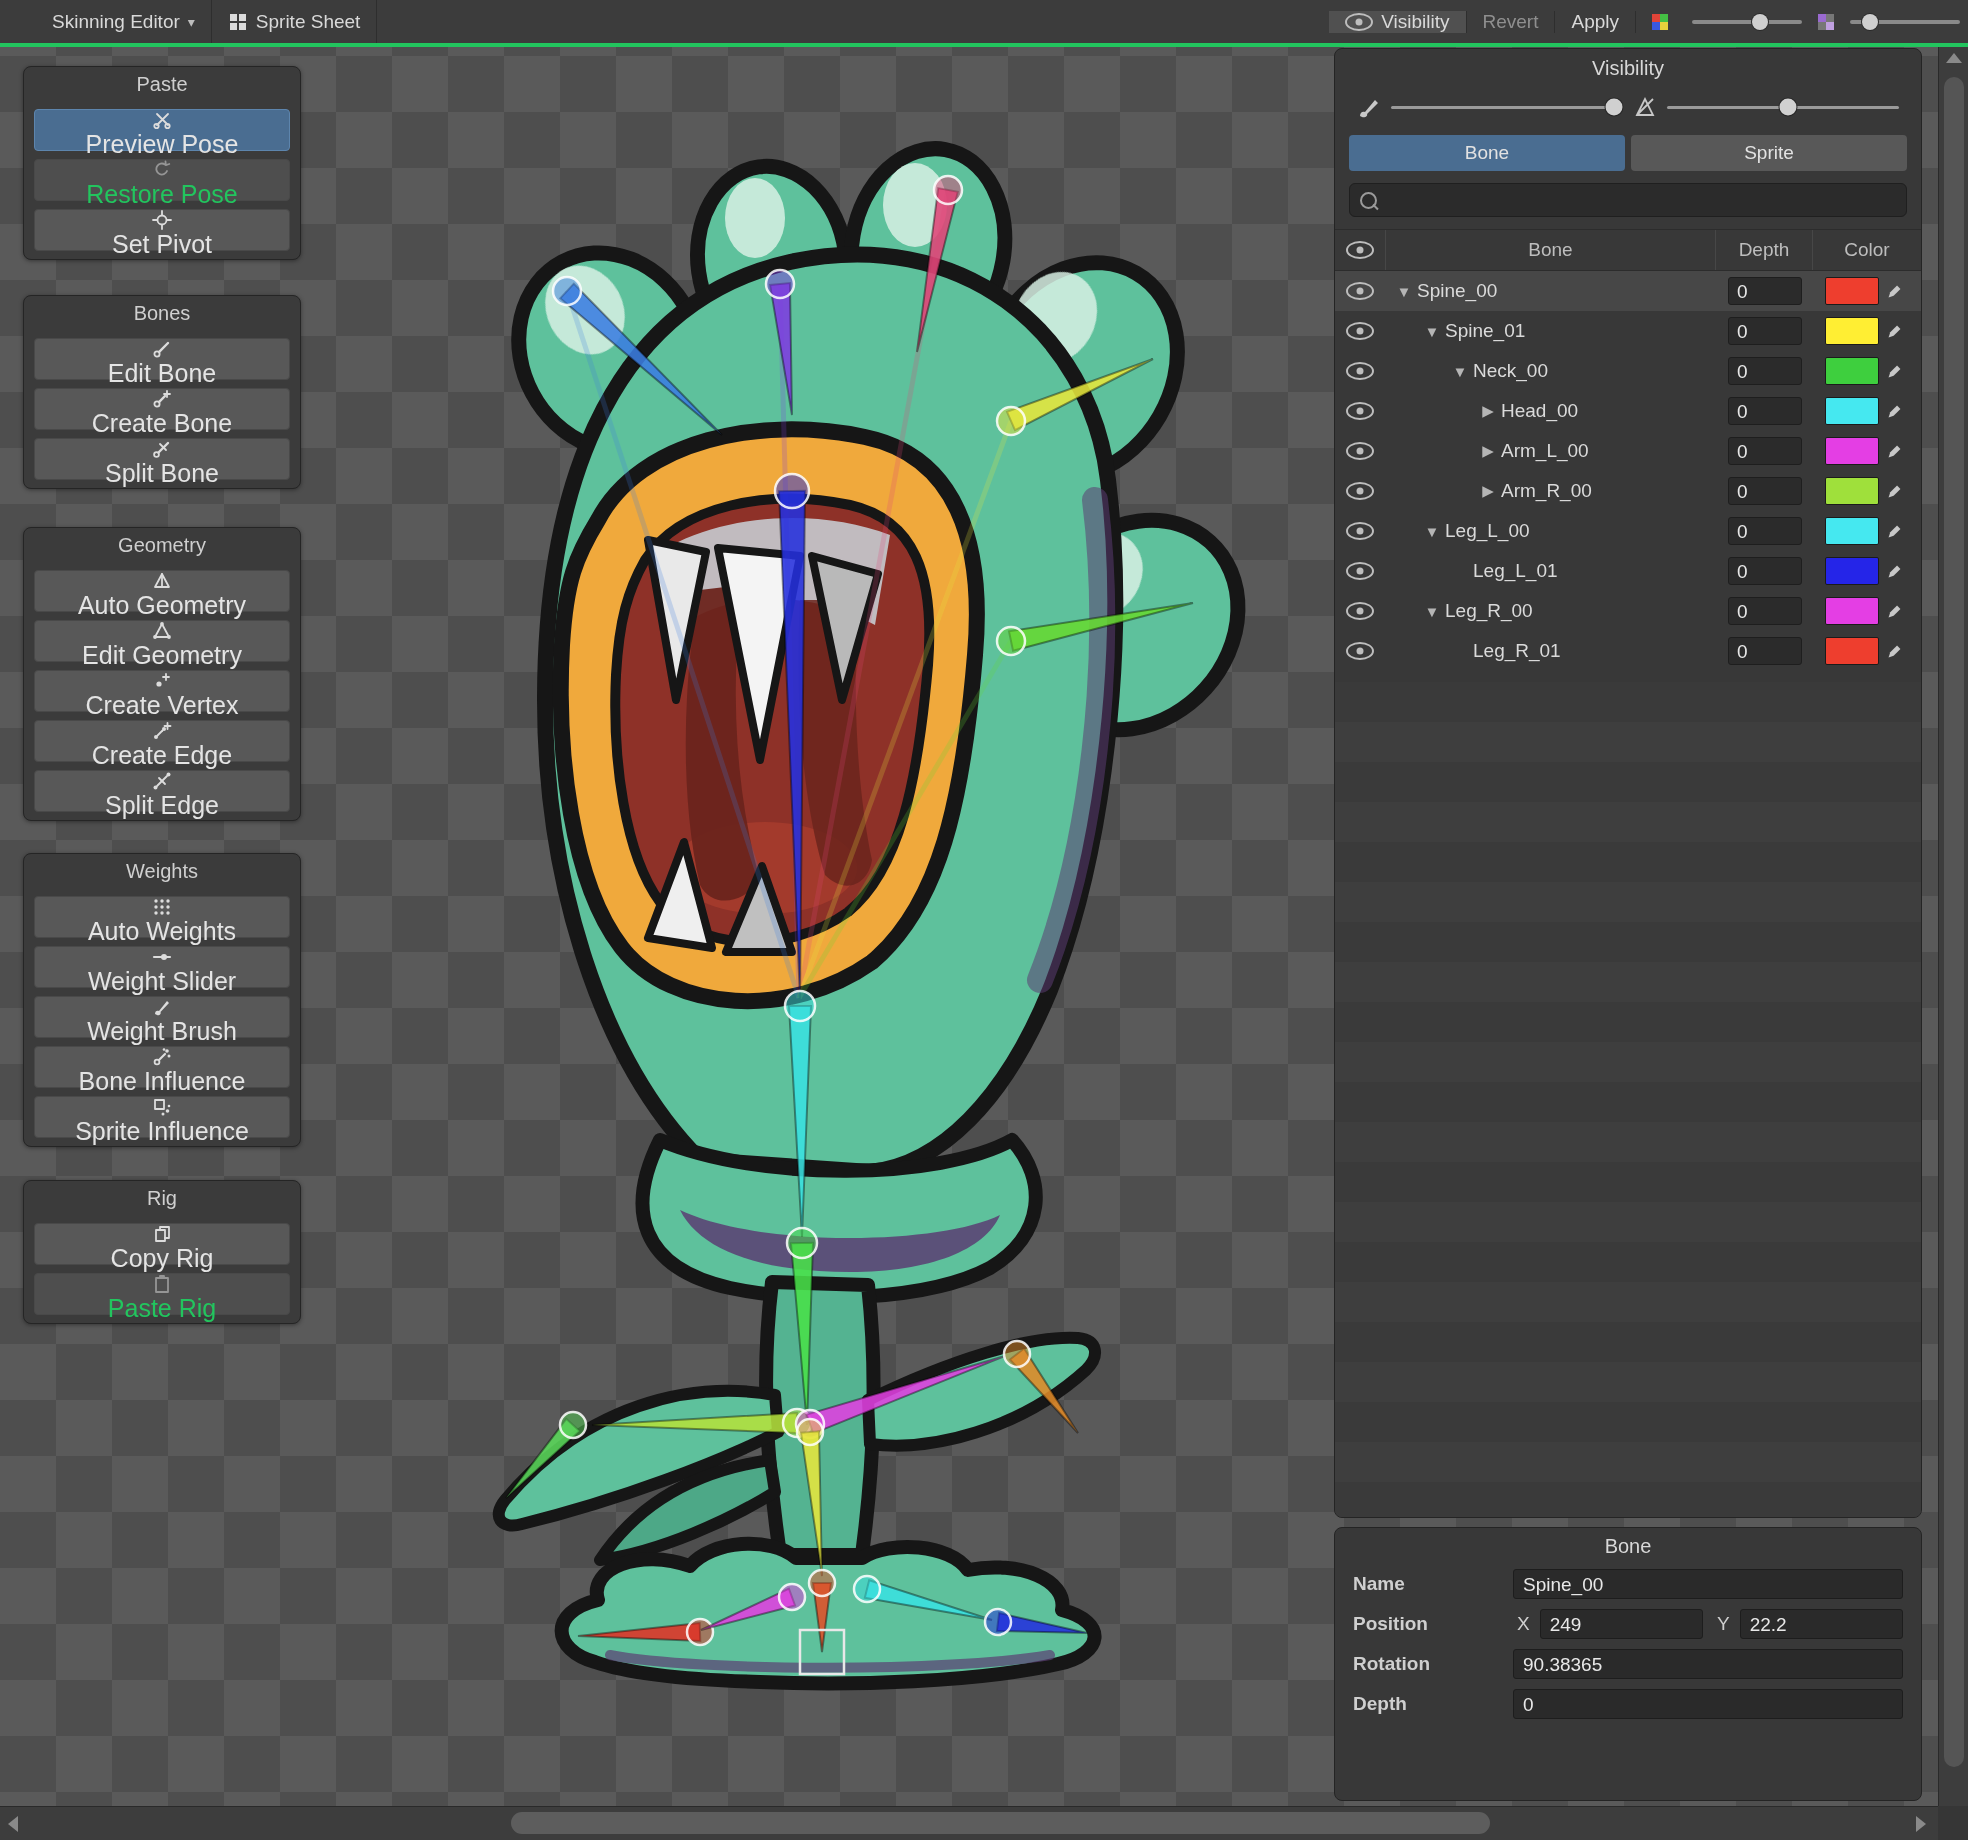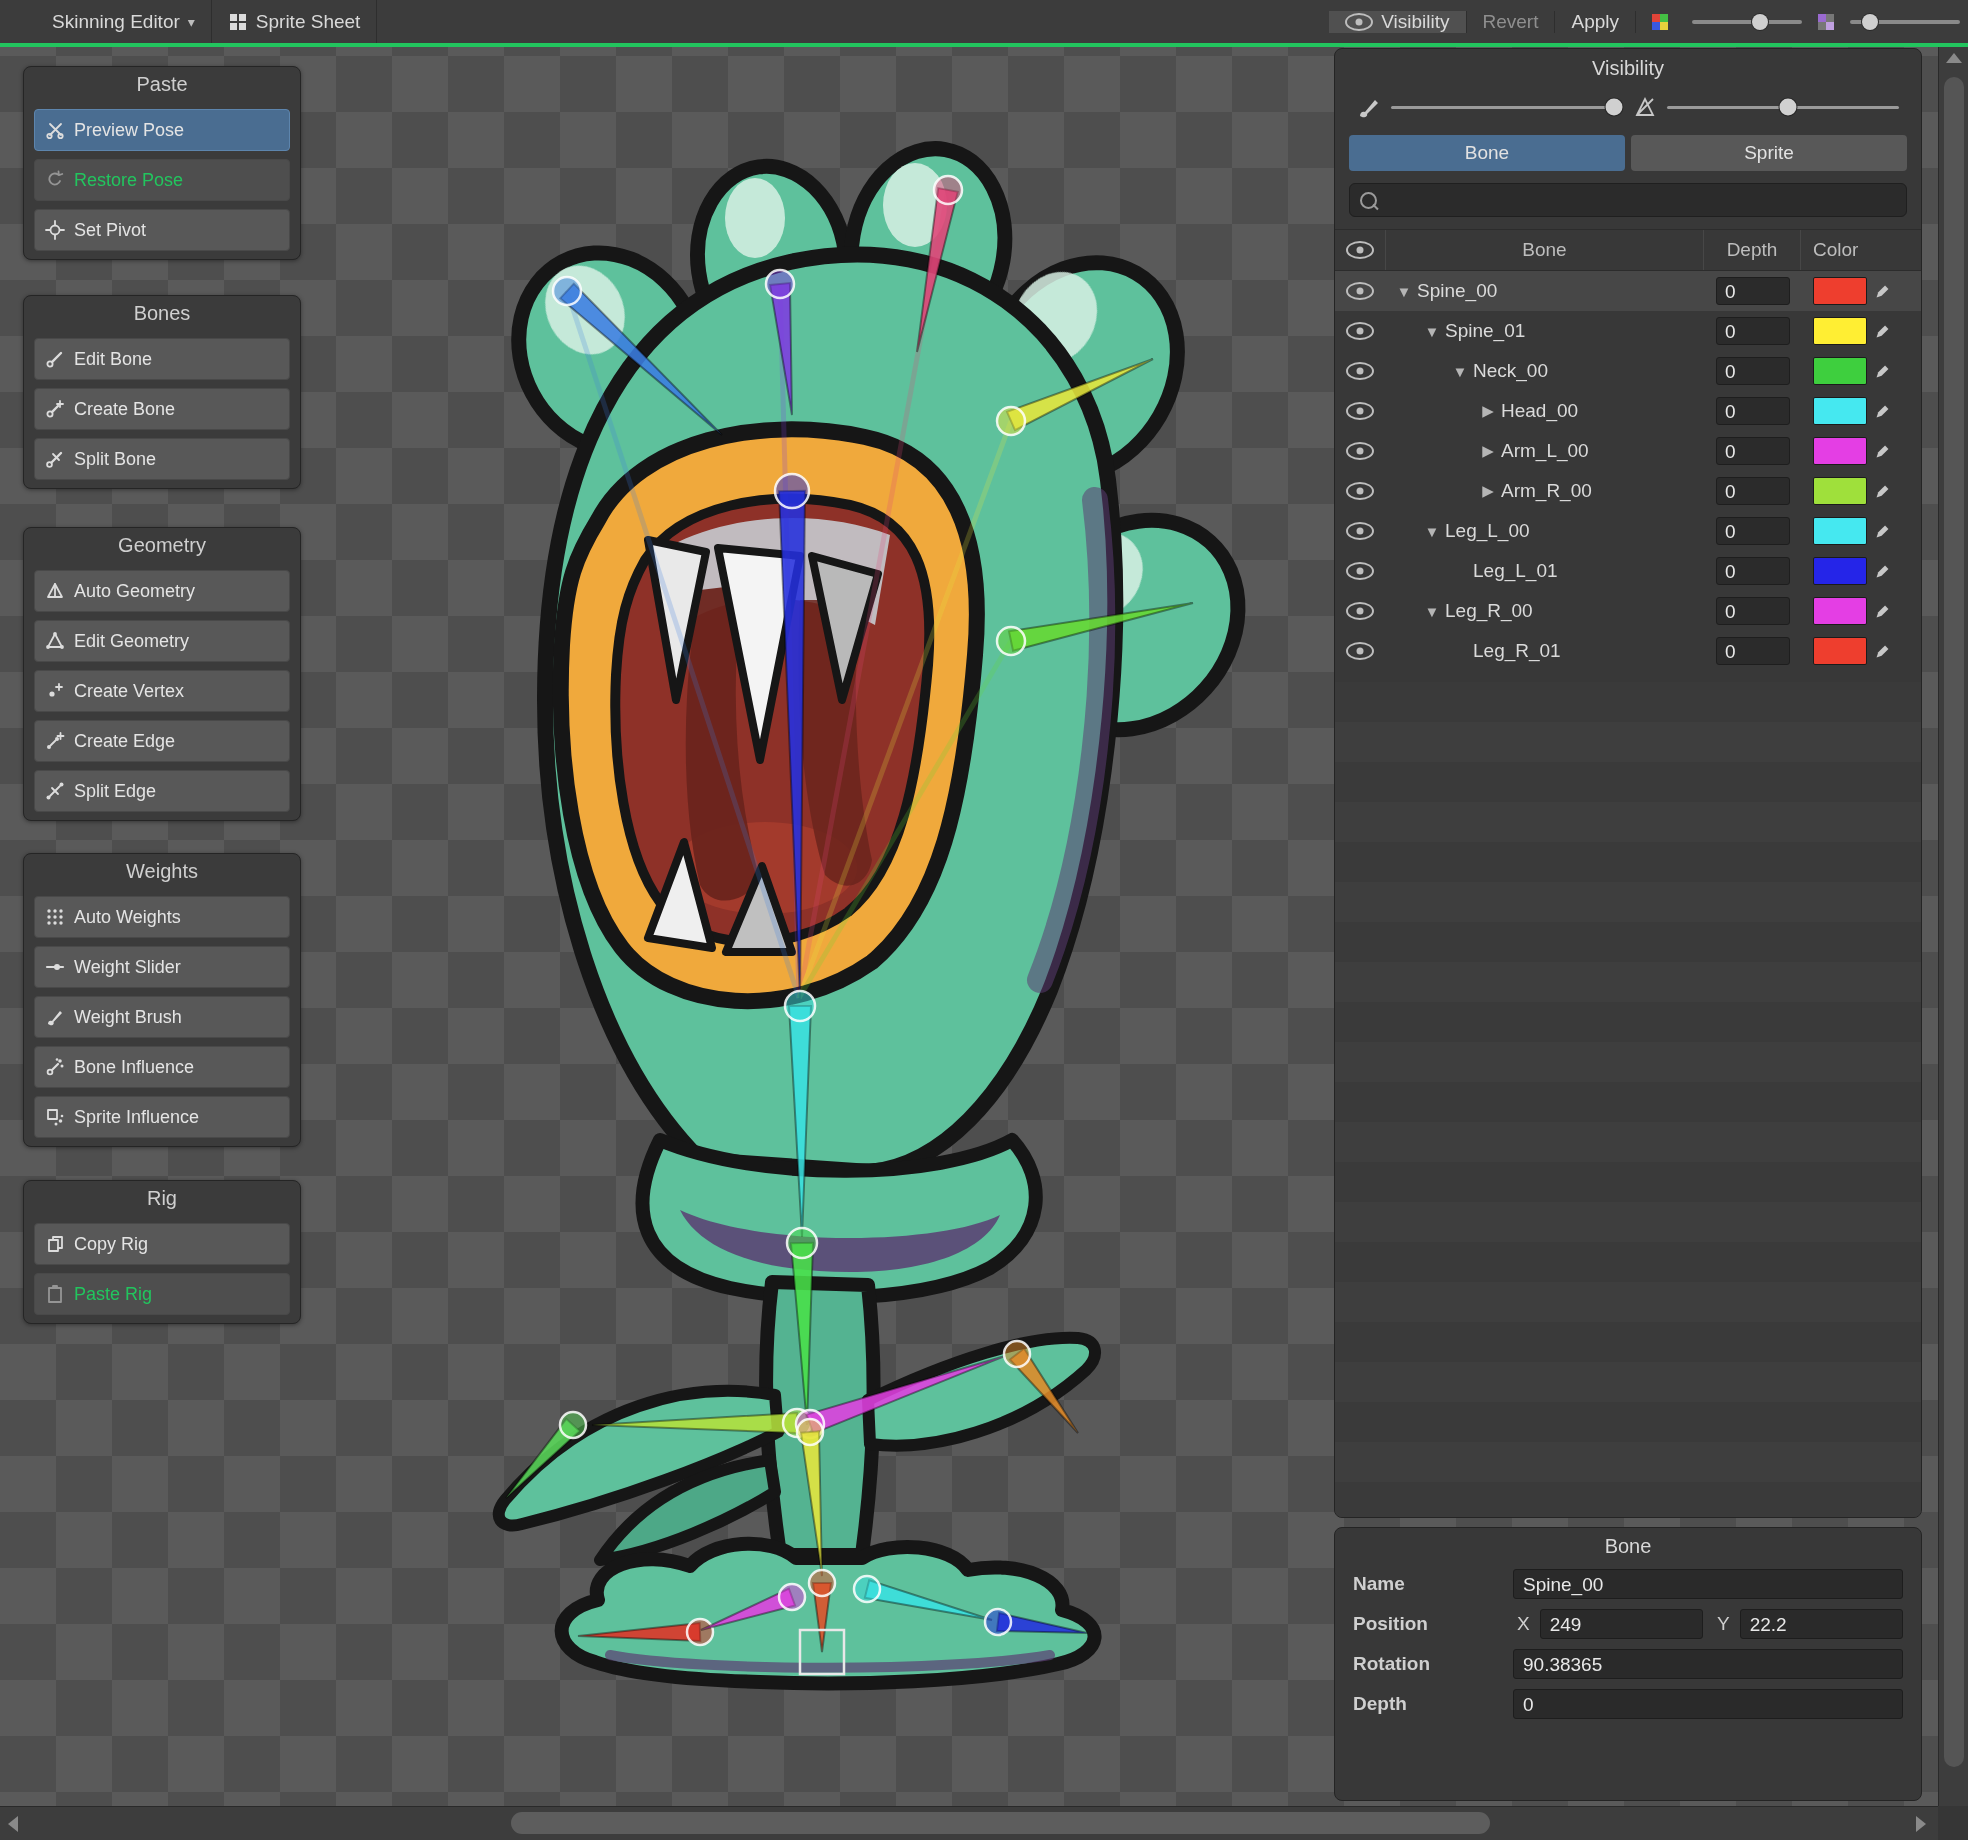--- a/index.html
+++ b/index.html
@@ -15,21 +15,21 @@
   .tb-right{margin-left:auto;display:flex;align-items:center;}
   .caret{font-size:14px;color:#bdbdbd;}
   .tb-slider{position:relative;width:110px;height:4px;background:#8a8a8a;border-radius:2px;margin:0 14px;}
   .tb-knob{position:absolute;top:50%;width:16px;height:16px;border-radius:50%;background:#cfcfcf;transform:translate(-50%,-50%);box-shadow:0 0 0 1px #2a2a2a;}
   
   .eye-ic{position:relative;width:24px;height:14px;border:2px solid #bdbdbd;border-radius:50%;flex:0 0 auto;}
   .eye-ic::after{content:'';position:absolute;left:50%;top:50%;width:7px;height:7px;border-radius:50%;background:#bdbdbd;transform:translate(-50%,-50%);}
   
   .group{position:absolute;left:23px;width:276px;background:#3b3b3b;border:1px solid #252525;border-radius:8px;box-shadow:0 1px 4px rgba(0,0,0,.4);z-index:5;}
   .group-title{height:34px;line-height:34px;text-align:center;font-size:20px;color:#cfcfcf;}
-  .tool-btn{display:flex;align-items:center;gap:9px;height:40px;margin:8px 10px;padding:0 10px;background:#585858;border:1px solid #494949;border-radius:4px;font-size:18px;color:#e4e4e4;cursor:default;}
+  .tool-btn{display:flex;align-items:center;height:40px;margin:8px 10px;padding:0 10px;background:#585858;border:1px solid #494949;border-radius:4px;font-size:25px;color:#e4e4e4;cursor:default;flex-direction:column;}
   .tool-btn.active{background:#4a6d91;border-color:#5d85ad;}
   .tool-btn.disabled{background:#4e4e4e;color:#22c55e;}
   .tool-btn.disabled svg{opacity:.5;}
   .ticon{width:20px;height:20px;flex:0 0 auto;display:flex;align-items:center;justify-content:center;}
   .ticon svg{width:20px;height:20px;}
   .ico-s{stroke:#dcdcdc;stroke-width:1.8;fill:none;stroke-linecap:round;stroke-linejoin:round;}
   .ico-f{fill:#dcdcdc;stroke:none;}
   
   #vis-panel{position:absolute;left:1334px;top:48px;width:586px;height:1468px;background:#383838;border:1px solid #242424;border-radius:8px;z-index:5;overflow:hidden;}
   #vis-title{height:38px;line-height:38px;text-align:center;font-size:20px;color:#d8d8d8;}
@@ -41,21 +41,21 @@
   .tab{flex:1;height:36px;line-height:36px;text-align:center;font-size:19px;border-radius:4px;background:#585858;color:#e2e2e2;cursor:default;}
   .tab.selected{background:#4a6d91;}
   #vis-search{display:flex;align-items:center;gap:8px;margin:12px 14px;height:32px;background:#2b2b2b;border:1px solid #1f1f1f;border-radius:6px;padding:0 10px;}
   .mag{position:relative;width:13px;height:13px;border:2px solid #9a9a9a;border-radius:50%;}
   .mag::after{content:'';position:absolute;width:7px;height:2px;background:#9a9a9a;left:10px;top:12px;transform:rotate(45deg);}
   .vhead{display:flex;align-items:center;height:40px;border-top:1px solid #2c2c2c;border-bottom:1px solid #2c2c2c;font-size:19px;color:#bdbdbd;}
   .vhead .hc{text-align:center;}
   .col-eye{width:50px;display:flex;justify-content:center;align-items:center;flex:0 0 auto;}
   .col-name{flex:1;display:flex;align-items:center;border-left:1px solid #474747;height:100%;}
   .col-depth{width:96px;flex:0 0 auto;display:flex;align-items:center;justify-content:center;border-left:1px solid #474747;height:100%;}
-  .col-color{width:108px;flex:0 0 auto;display:flex;align-items:center;justify-content:flex-start;border-left:1px solid #474747;height:100%;padding-left:12px;}
+  .col-color{width:108px;flex:0 0 auto;display:flex;align-items:center;justify-content:center;border-left:1px solid #474747;height:100%;}
   .vrow{display:flex;align-items:center;height:40px;font-size:19px;color:#dadada;}
   .vrow.selected{background:#474747;}
   .vrow .col-name,.vrow .col-depth,.vrow .col-color{border-left:none;}
   .fold{width:26px;text-align:center;color:#b5b5b5;font-size:15px;flex:0 0 auto;}
   .ind0 .name-pad{width:6px;} .ind1 .name-pad{width:34px;} .ind2 .name-pad{width:62px;} .ind3 .name-pad{width:90px;}
   .name-pad{flex:0 0 auto;height:1px;}
   .depth-box{width:74px;height:28px;line-height:28px;background:#2b2b2b;border:1px solid #1e1e1e;border-radius:3px;padding:0 8px;box-sizing:border-box;color:#e8e8e8;}
   .swatch{width:52px;height:26px;border:1px solid #1b1b1b;border-radius:2px;flex:0 0 auto;}
   .dropper{width:30px;height:26px;display:flex;align-items:center;justify-content:center;flex:0 0 auto;}
   .dropper svg{width:17px;height:17px;}

